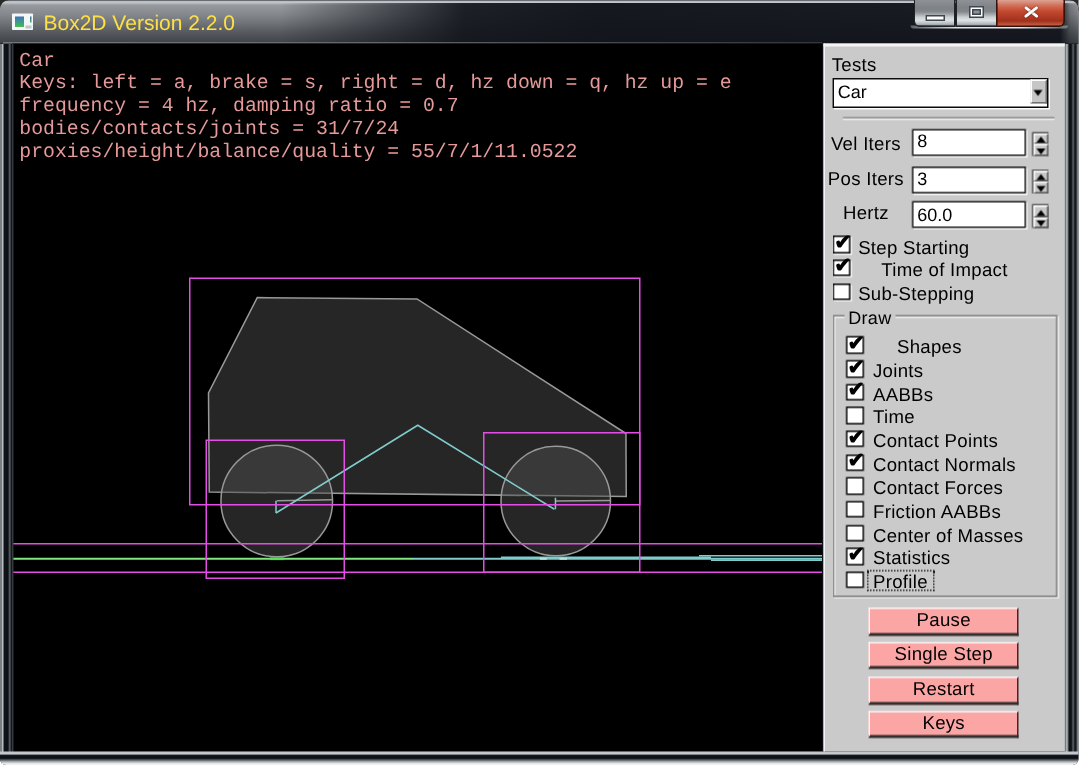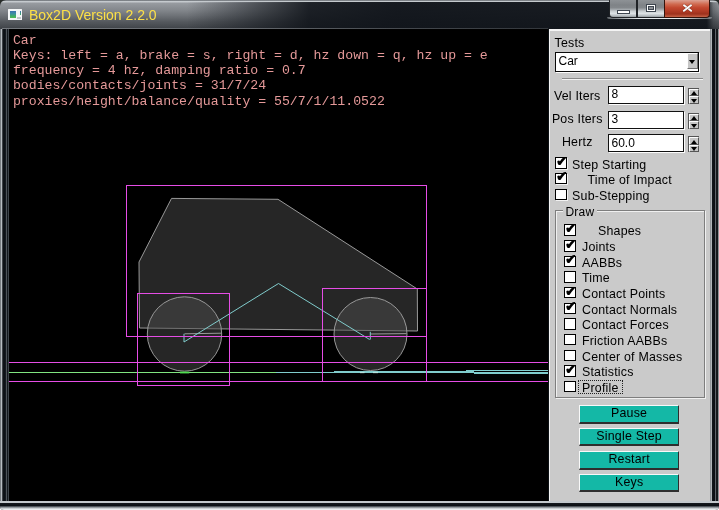--- a/index.html
+++ b/index.html
@@ -91,21 +91,21 @@
     border-left:3px solid transparent;border-right:3px solid transparent;border-top:4px solid #000;}
 
   .cbox{position:absolute;width:11.5px;height:11.5px;background:#fff;border:1.2px solid #000;}
   .cbox.shadow{box-shadow:1px 1px 0 #f2f2f2;}
   .check{position:absolute;left:0px;top:-3.2px;font-size:13.8px;font-weight:bold;color:#000;line-height:13.8px;transform:translateZ(0);}
 
   #drawgroup{position:absolute;left:5.5px;top:179px;width:150px;height:188px;
     border:1px solid #7e7e7e;box-shadow:inset 1px 1px 0 #f0f0f0, 1px 1px 0 #f0f0f0;}
   #drawlabel{position:absolute;left:13px;top:174px;background:#cacaca;padding:0 3px;font-size:12px;}
 
-  .btn{position:absolute;left:29.4px;width:100.5px;height:18.7px;background:#14b8a6;
+  .btn{position:absolute;left:29.4px;width:100.5px;height:18.7px;background:#fca5a5;
     border-top:1.5px solid #f8f8f8;border-left:1.5px solid #f8f8f8;
     border-right:1.5px solid #2e2e2e;border-bottom:2px solid #2e2e2e;
     font-size:12.4px;letter-spacing:0.2px;color:#000;text-align:center;line-height:15px;}
   .btn span{display:block;transform:translateZ(0);}
 
   #profilefocus{position:absolute;border:1px dotted #222;}
 </style>
 </head>
 <body>
 <div id="tlcorner" style="position:absolute;left:0;top:0;width:7px;height:7px;background:#272b28;"></div>

